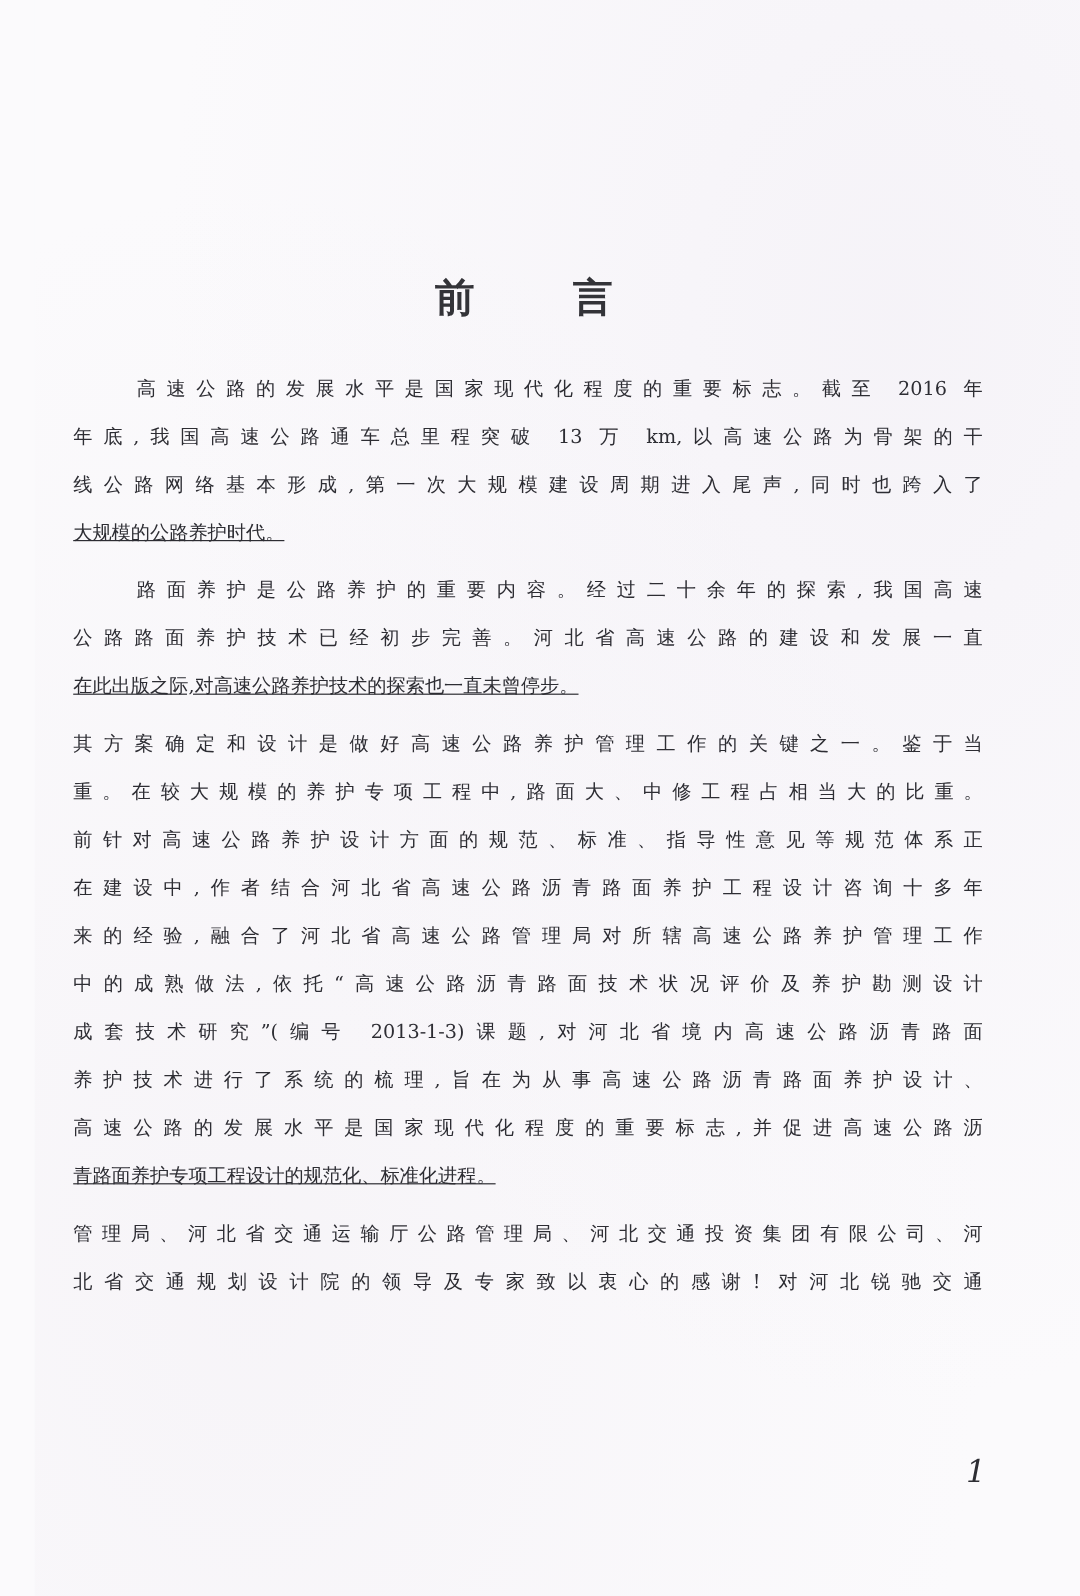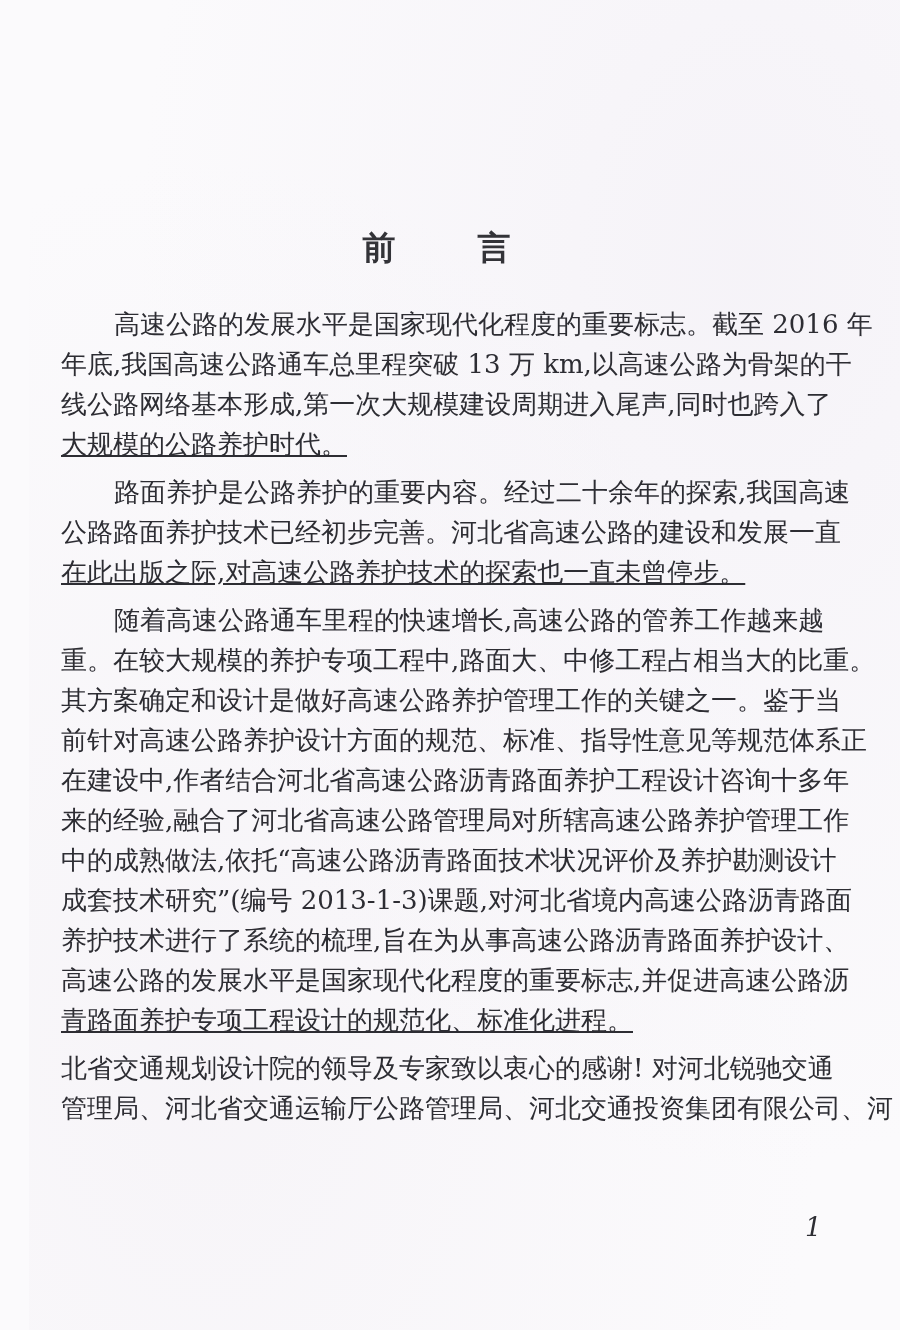--- a/index.html
+++ b/index.html
@@ -58,21 +58,21 @@
     }
     .line.last {
       text-align-last: left;
       text-decoration: underline;
     }
     .line.first {
       padding-left: 53px;
     }
     .para-lines {
       margin: 0 0 8px 0;
-      font-size: 26px;
+      font-size: 16px;
       line-height: 40px;
       color: #2d2d33;
     }
     .page-number {
       position: absolute;
       left: 776px;
       top: 1212px;
       font-family: "DejaVu Serif", "Liberation Serif", serif;
       font-style: italic;
       font-size: 26px;
@@ -97,35 +97,34 @@
       <span class="line last">大规模的公路养护时代。</span>
     </div>
 
     <div class="para-lines">
       <span class="line first">路面养护是公路养护的重要内容。经过二十余年的探索,我国高速</span>
       <span class="line">公路路面养护技术已经初步完善。河北省高速公路的建设和发展一直</span>
       <span class="line last">在此出版之际,对高速公路养护技术的探索也一直未曾停步。</span>
     </div>
 
     <div class="para-lines">
-      <span class="line first">随着高速公路通车里程的快速增长,高速公路的管养工作越来越</span>
+      <span class="line">其方案确定和设计是做好高速公路养护管理工作的关键之一。鉴于当</span>
       <span class="line">重。在较大规模的养护专项工程中,路面大、中修工程占相当大的比重。</span>
-      <span class="line">其方案确定和设计是做好高速公路养护管理工作的关键之一。鉴于当</span>
       <span class="line">前针对高速公路养护设计方面的规范、标准、指导性意见等规范体系正</span>
       <span class="line">在建设中,作者结合河北省高速公路沥青路面养护工程设计咨询十多年</span>
       <span class="line">来的经验,融合了河北省高速公路管理局对所辖高速公路养护管理工作</span>
       <span class="line">中的成熟做法,依托“高速公路沥青路面技术状况评价及养护勘测设计</span>
       <span class="line">成套技术研究”(编号 2013-1-3)课题,对河北省境内高速公路沥青路面</span>
       <span class="line">养护技术进行了系统的梳理,旨在为从事高速公路沥青路面养护设计、</span>
       <span class="line">高速公路的发展水平是国家现代化程度的重要标志,并促进高速公路沥</span>
       <span class="line last">青路面养护专项工程设计的规范化、标准化进程。</span>
     </div>
 
     <div class="para-lines">
+      <span class="line">管理局、河北省交通运输厅公路管理局、河北交通投资集团有限公司、河</span>
       <span class="line">北省交通规划设计院的领导及专家致以衷心的感谢! 对河北锐驰交通</span>
-      <span class="line">管理局、河北省交通运输厅公路管理局、河北交通投资集团有限公司、河</span>
     </div>
 
   </div>
 
   <div class="page-number">1</div>
 
 </div>
 
 </body></html>

